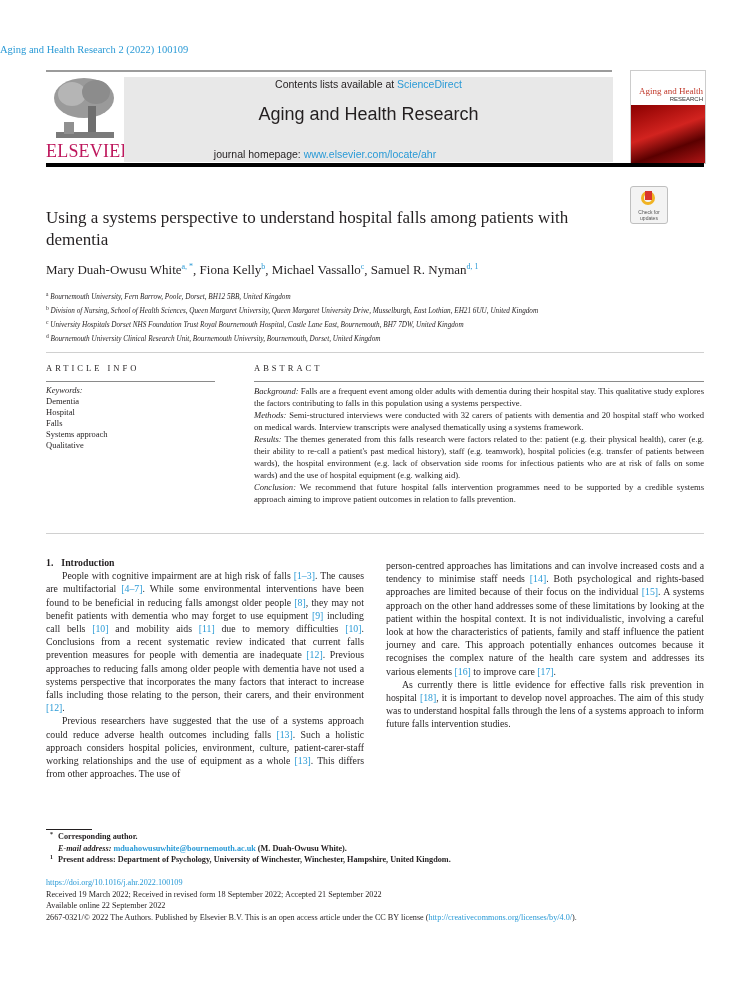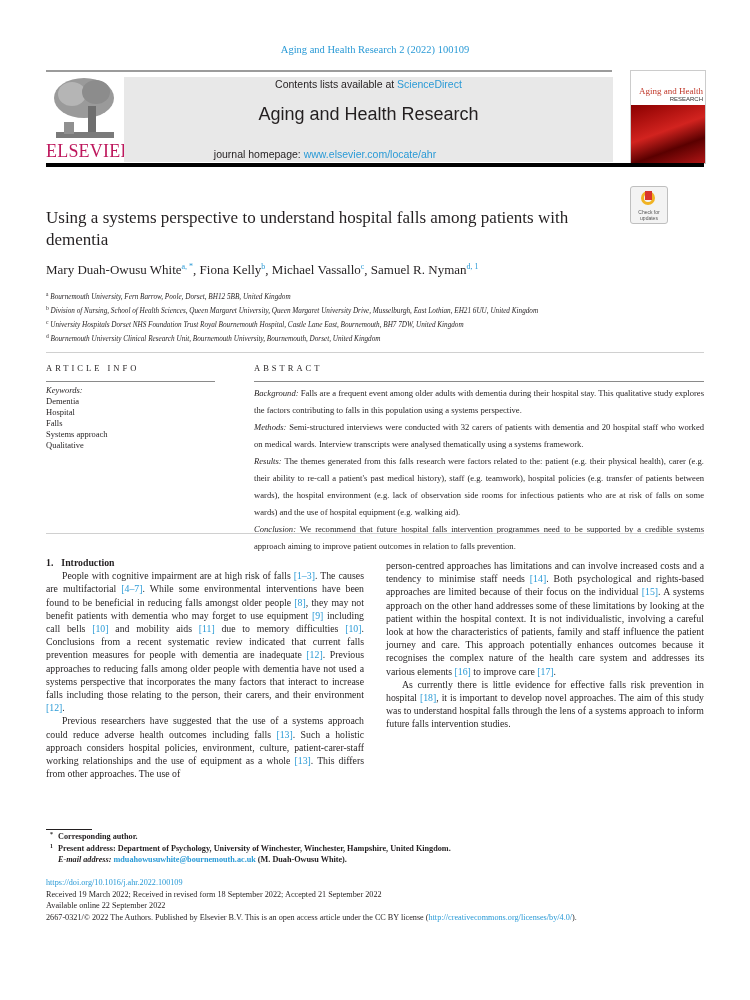--- a/index.html
+++ b/index.html
@@ -1,21 +1,21 @@
 <!DOCTYPE html>
 <html><head>
 <meta charset="utf-8">
 <style>
   html, body { margin: 0; padding: 0; background: #ffffff; }
   body { width: 750px; height: 1000px; position: relative; overflow: hidden;
          font-family: "Liberation Serif", "DejaVu Serif", serif; color: #231f20; }
   a, .link { color: #2a9ad6; text-decoration: none; }
   .abs { position: absolute; }
 
-  .running-head { top: 44px; left: 0; width: 750px; text-align: center; font-size: 10.5px; color: #2a9ad6; }
+  .running-head { top: 44px; left: 0; width: 750px; text-align: left; font-size: 10.5px; color: #2a9ad6; }
 
   .rule-top { top: 70px; left: 46px; width: 566px; height: 2px; background: #9b9b9b; }
   .elsevier-logo { top: 72px; left: 46px; width: 76px; height: 90px; }
   .elsevier-word { position: absolute; left: 0; bottom: 0; width: 76px; text-align: left; color: #be185d;
                    font-size: 18px; letter-spacing: 0.2px; }
   .tree { position: absolute; left: 4px; top: 4px; width: 68px; height: 66px; }
 
   .masthead-box { top: 77px; left: 124px; width: 489px; height: 85px; background: #e8e8e8; }
   .contents-line { top: 78px; left: 124px; width: 489px; text-align: center; font-family: "Liberation Sans", sans-serif; font-size: 10.5px; }
   .journal-title { top: 104px; left: 124px; width: 489px; text-align: center; font-family: "Liberation Sans", sans-serif; font-size: 18px; color: #231f20; }
@@ -41,21 +41,21 @@
   .affils { top: 289px; left: 46px; width: 660px; font-size: 7.2px; font-style: italic; line-height: 10.5px; }
   .affils sup { font-style: normal; font-size: 5.5px; }
 
   .rule-info { top: 352px; left: 46px; width: 658px; height: 1px; background: #d0d0d0; }
   .info-head { top: 363px; left: 46px; font-size: 8.5px; letter-spacing: 3px; }
   .abstract-head { top: 363px; left: 254px; font-size: 8.5px; letter-spacing: 3px; }
   .info-rule { top: 381px; left: 46px; width: 169px; height: 1px; background: #8a8a8a; }
   .abstract-rule { top: 381px; left: 254px; width: 450px; height: 1px; background: #8a8a8a; }
   .keywords { top: 385px; left: 46px; width: 180px; font-size: 8.5px; line-height: 11.1px; }
   .keywords .kw-label { font-style: italic; }
-  .abstract-body { top: 385px; left: 254px; width: 450px; font-size: 8.6px; line-height: 17px; text-align: justify; }
+  .abstract-body { top: 385px; left: 254px; width: 450px; font-size: 8.6px; line-height: 12px; text-align: justify; }
   .abstract-body p { margin: 0; }
   .abstract-body i { font-style: italic; }
 
   .rule-mid { top: 533px; left: 46px; width: 658px; height: 1px; background: #d0d0d0; }
 
   .col { font-size: 9.8px; line-height: 13.2px; text-align: justify; }
   .col p { margin: 0; text-indent: 16px; }
   .col-left { top: 556px; left: 46px; width: 318px; }
   .col-right { top: 559px; left: 386px; width: 318px; }
   .section-head { font-weight: bold; font-size: 9.8px; margin-bottom: 12px; text-indent: 0 !important; }
@@ -156,22 +156,22 @@
 </div>
 
 <div class="abs col col-right">
   <p style="text-indent:0">person-centred approaches has limitations and can involve increased costs and a tendency to minimise staff needs <a>[14]</a>. Both psychological and rights-based approaches are limited because of their focus on the individual <a>[15]</a>. A systems approach on the other hand addresses some of these limitations by looking at the patient within the hospital context. It is not individualistic, involving a careful look at how the characteristics of patients, family and staff influence the patient journey and care. This approach potentially enhances outcomes because it recognises the complex nature of the health care system and addresses its various elements <a>[16]</a> to improve care <a>[17]</a>.</p>
   <p>As currently there is little evidence for effective falls risk prevention in hospital <a>[18]</a>, it is important to develop novel approaches. The aim of this study was to understand hospital falls through the lens of a systems approach to inform future falls intervention studies.</p>
 </div>
 
 <div class="abs fn-rule"></div>
 <div class="abs footnotes">
   <div class="fn"><sup>*</sup><span>Corresponding author.</span></div>
+  <div class="fn"><span class="em-label">E-mail address:</span> <a>mduahowusuwhite@bournemouth.ac.uk</a><span> (M. Duah-Owusu White).</span></div>
   <div class="fn"><sup>1</sup><span>Present address: Department of Psychology, University of Winchester, Winchester, Hampshire, United Kingdom.</span></div>
-  <div class="fn"><span class="em-label">E-mail address:</span> <a>mduahowusuwhite@bournemouth.ac.uk</a><span> (M. Duah-Owusu White).</span></div>
 </div>
 
 <div class="abs pubinfo">
   <div><a>https://doi.org/10.1016/j.ahr.2022.100109</a></div>
   <div>Received 19 March 2022; Received in revised form 18 September 2022; Accepted 21 September 2022</div>
   <div>Available online 22 September 2022</div>
   <div><span>2667-0321/© 2022 The Authors. Published by Elsevier B.V. This is an open access article under the CC BY license (</span><a>http://creativecommons.org/licenses/by/4.0/</a><span>).</span></div>
 </div>
 
 </body></html>

